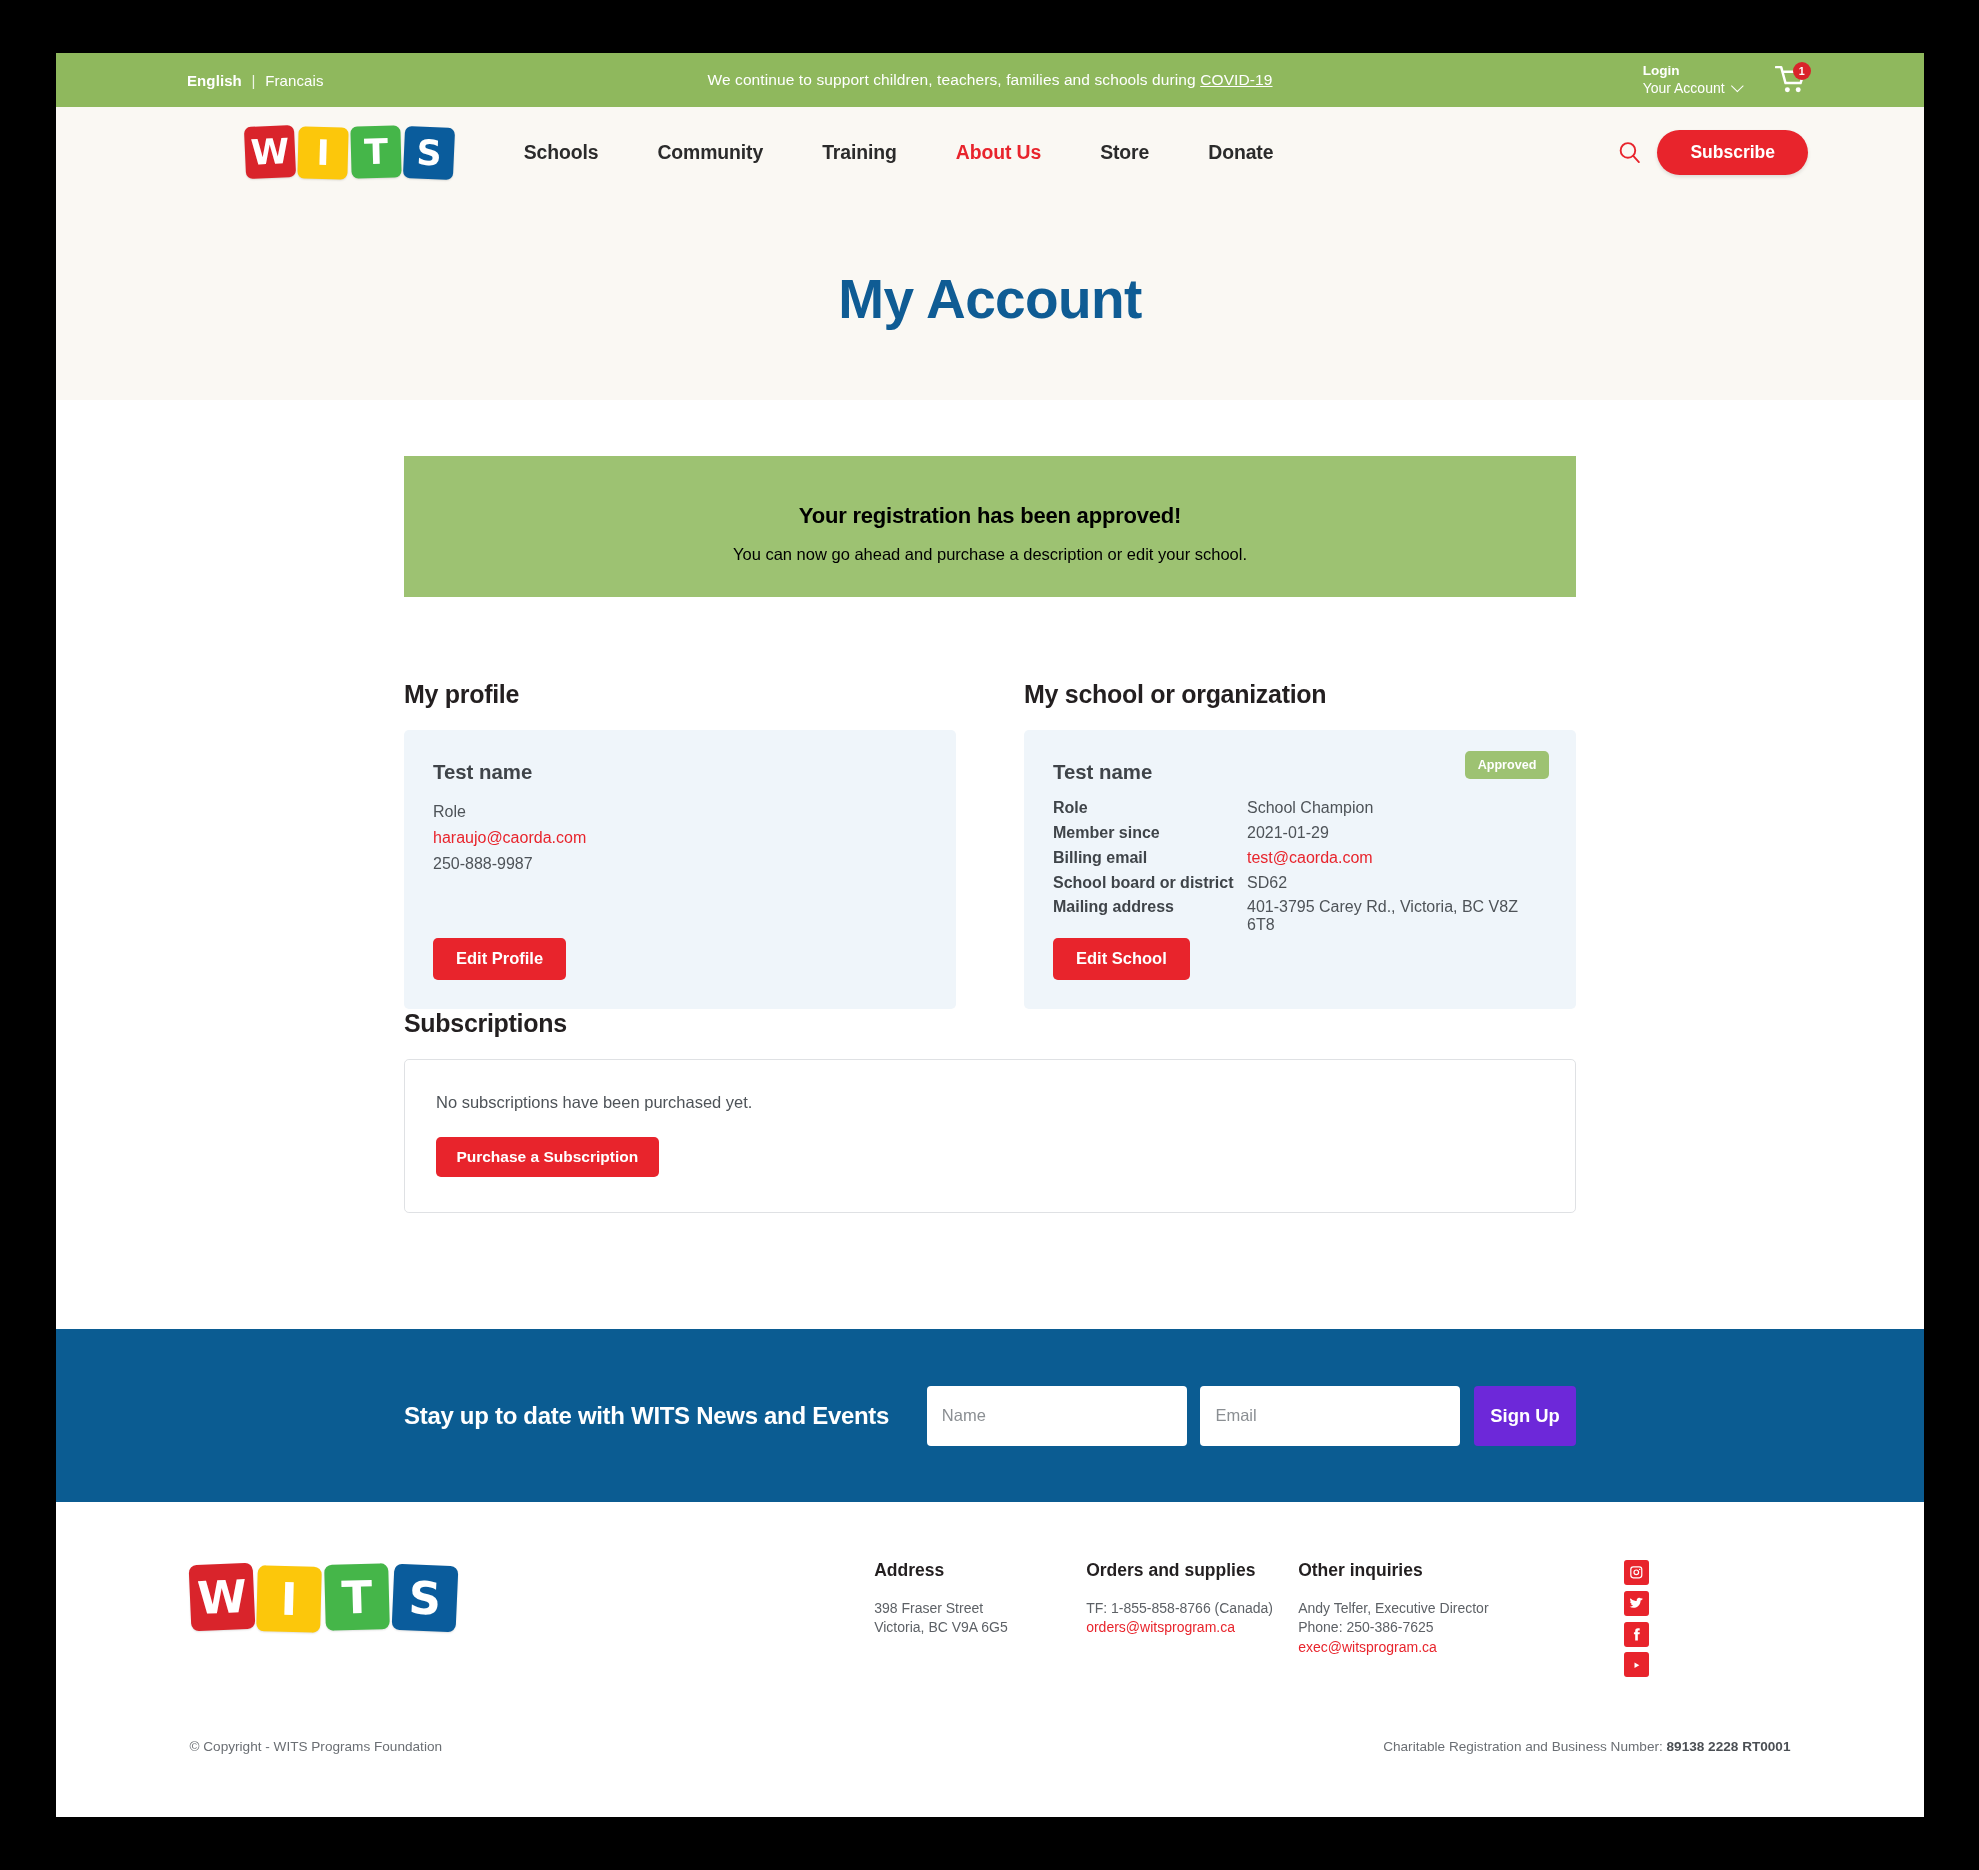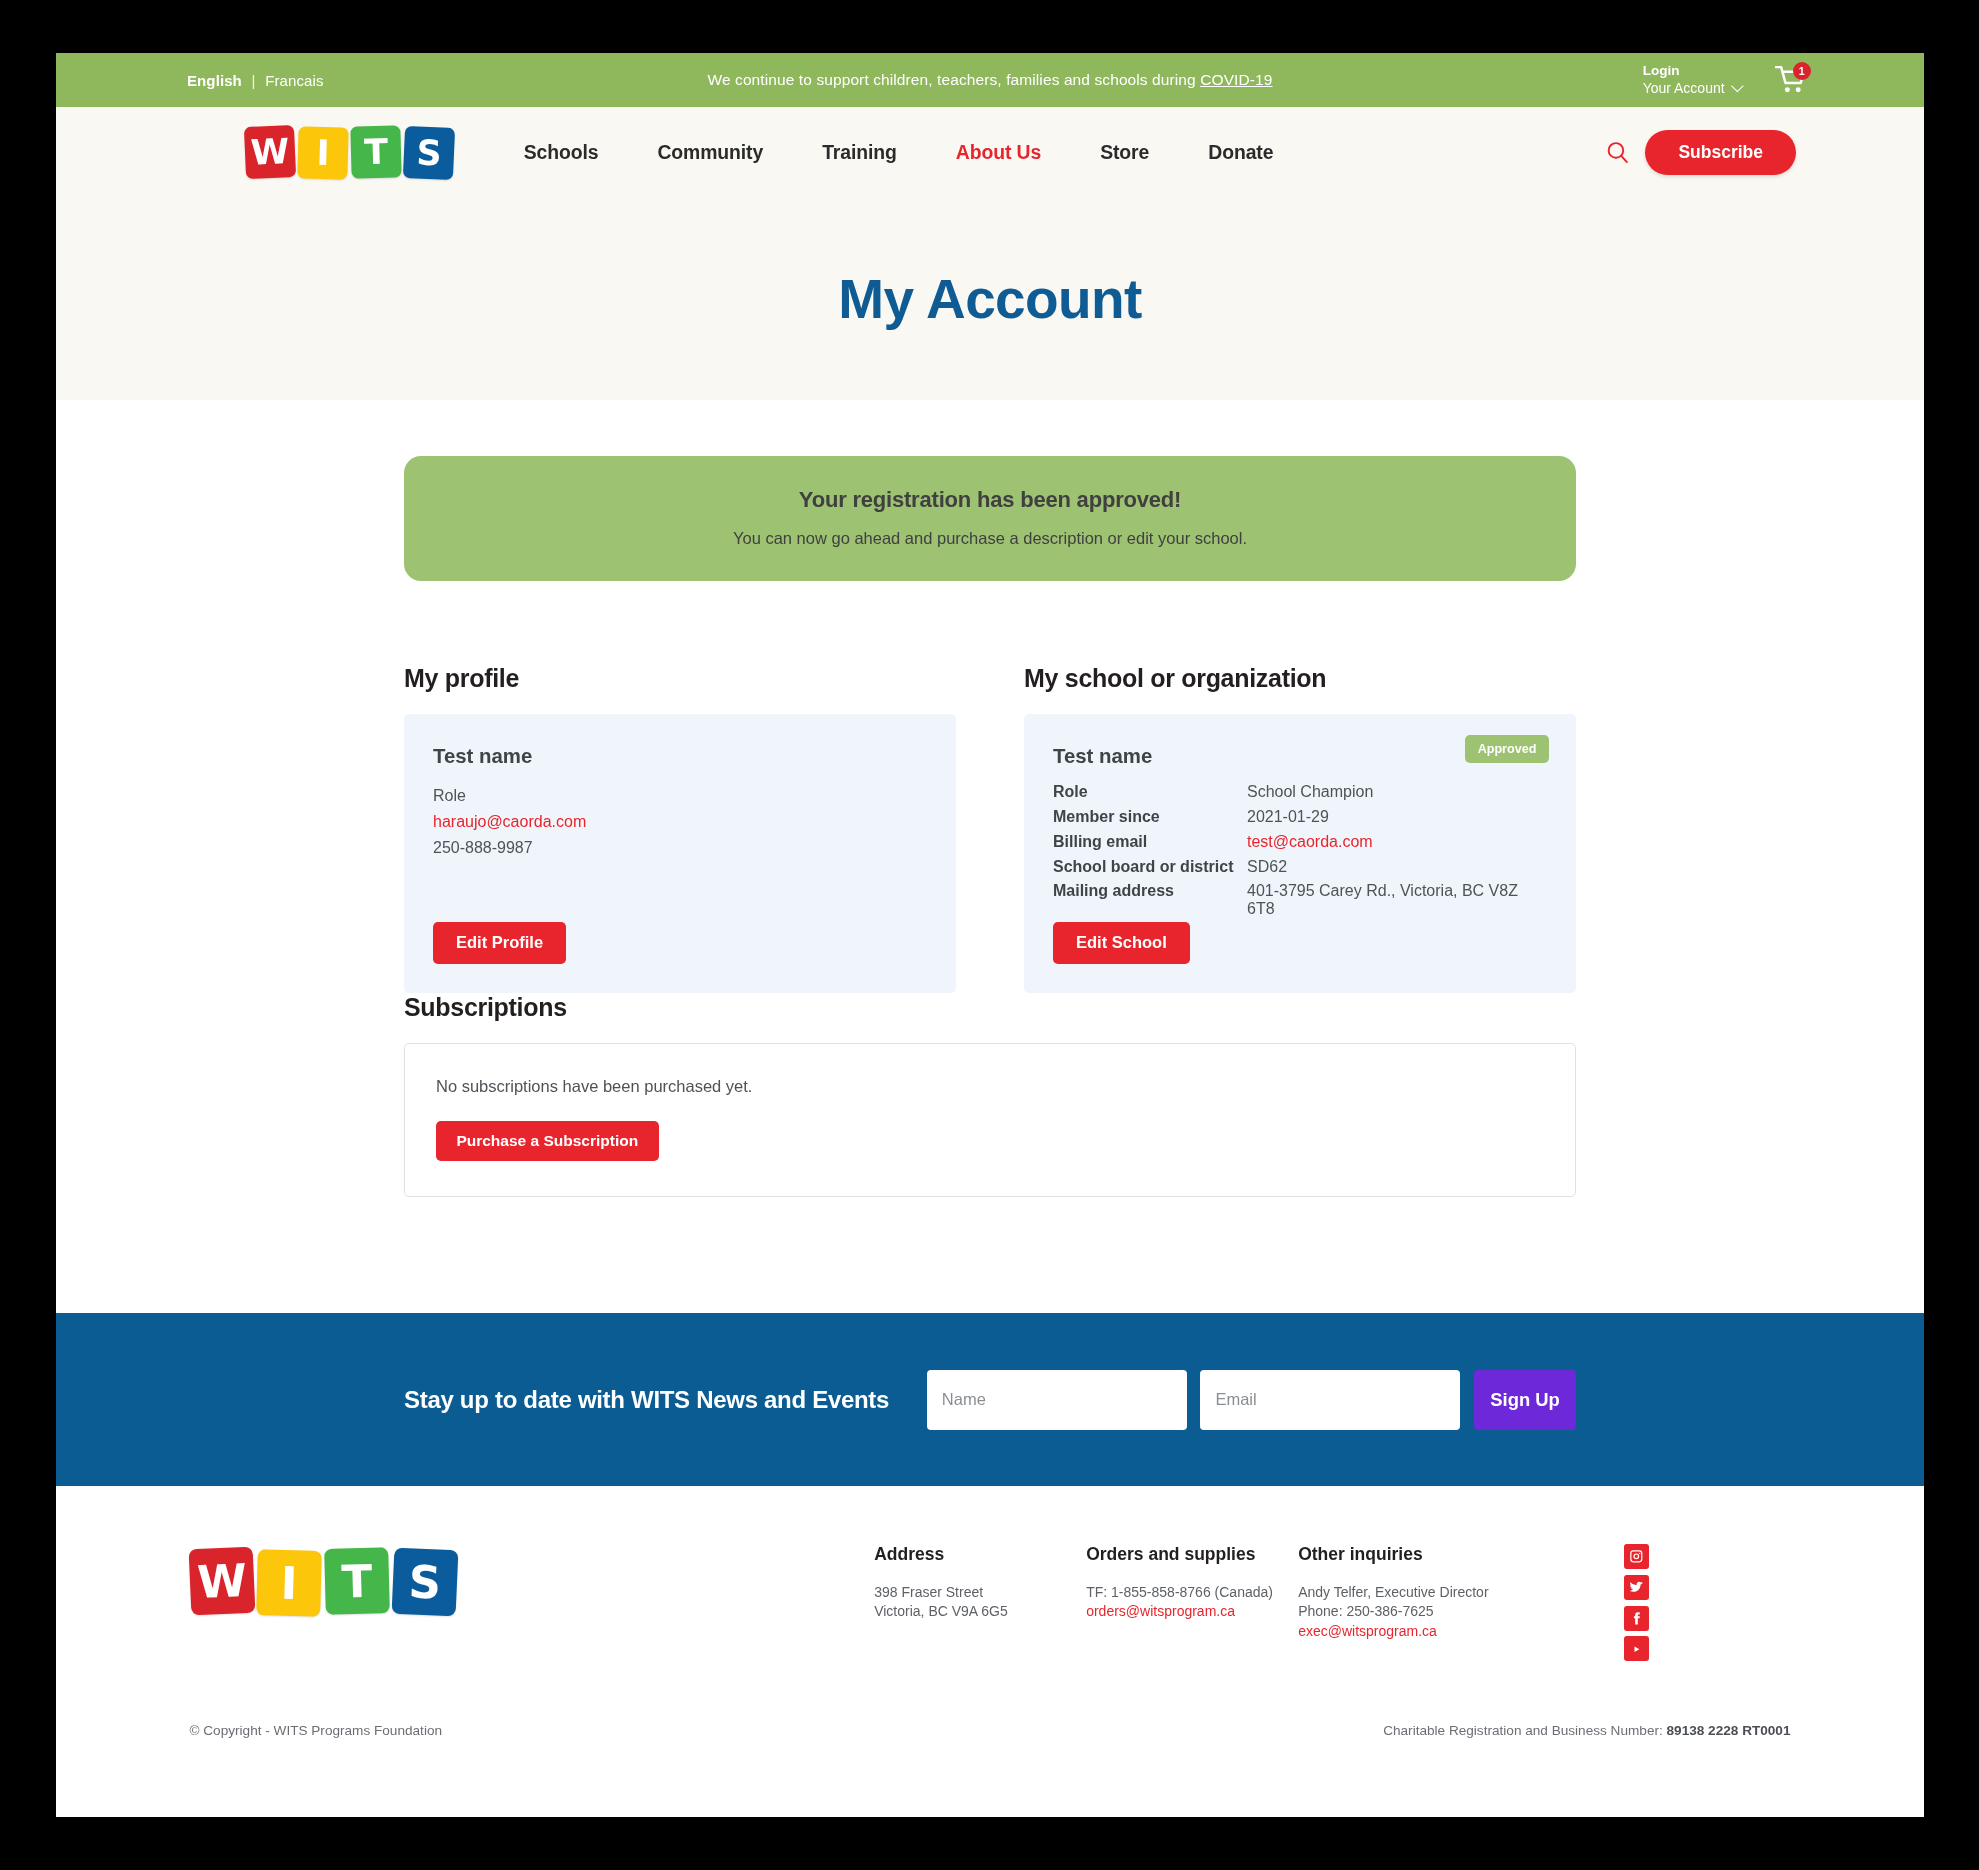--- a/index.html
+++ b/index.html
@@ -87,21 +87,21 @@
   .tile.t2 { background:#45b649; transform: rotate(-1.5deg); }
   .tile.t3 { background:#0a5c9c; transform: rotate(2.5deg); margin-top:1px;}
 
   .mainnav { display: flex; align-items: center; gap: 41px; margin-left: 52px; }
   .mainnav a {
     font-size: 19.4px; font-weight: 700; color: #2b2b2b;
     text-decoration: none; letter-spacing: -0.1px; margin-left: 18px;
   }
   .mainnav a.active { color: #e8242c; }
   .navright {
-    position: absolute; right: 128px;
+    position: absolute; right: 116px;
     display: flex; align-items: center; gap: 13px;
   }
   .searchbtn { width: 29px; height: 29px; display:flex; align-items:center; justify-content:center;}
   .searchbtn svg { width: 25px; height: 25px; }
   .subscribe {
     background: #e8242c; color: #fff; border: none;
     border-radius: 27px; height: 45px; padding: 0 33px;
     font-size: 17.5px; font-weight: 700; cursor: pointer;
     font-family: "Liberation Sans", sans-serif;
     box-shadow: 0 1.9px 3.9px rgba(0,0,0,.12);
@@ -116,22 +116,22 @@
   .hero h1 {
     color: #0f5c94; font-size: 55px; font-weight: 700;
     letter-spacing: -0.6px;
   }
 
   
   .content { background: #fff; padding: 56px 0 0 0; }
   .wrap { width: 1172px; margin: 0 auto; }
 
   .alert {
-    background: #9dc272; color: #404040;
-    border-radius: 17px; padding: 31px 23px 33px;
+    background: #9dc272; color: #000000;
+    border-radius: 0; padding: 47px 23px 33px;
     text-align: center; margin-bottom: 83px;
   }
   .alert .a-title { font-size: 22px; font-weight: 700; margin-bottom: 15.5px; letter-spacing: -0.2px;}
   .alert .a-sub { font-size: 16.5px; font-weight: 400; }
 
   .cols { display: flex; gap: 68px; }
   .col { flex: 1; min-width: 0; }
   h2.sect {
     font-size: 25px; font-weight: 700; color: #231f20;
     margin-bottom: 21.3px; letter-spacing: -0.3px;

